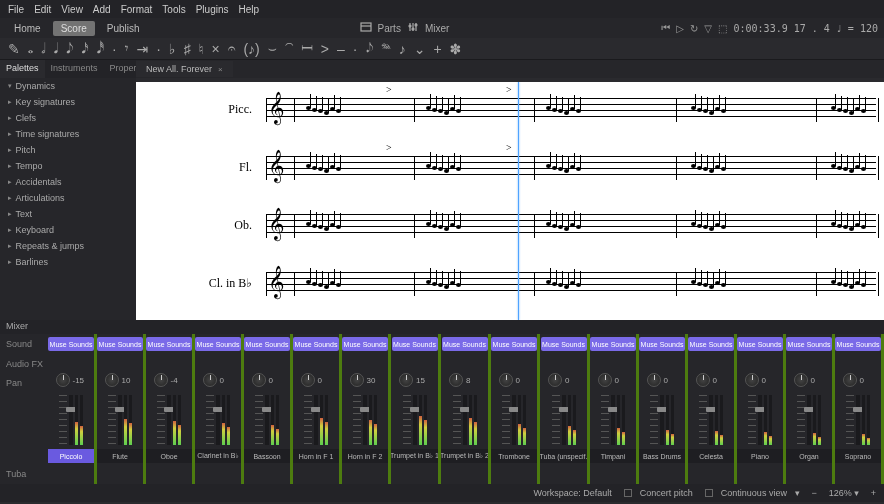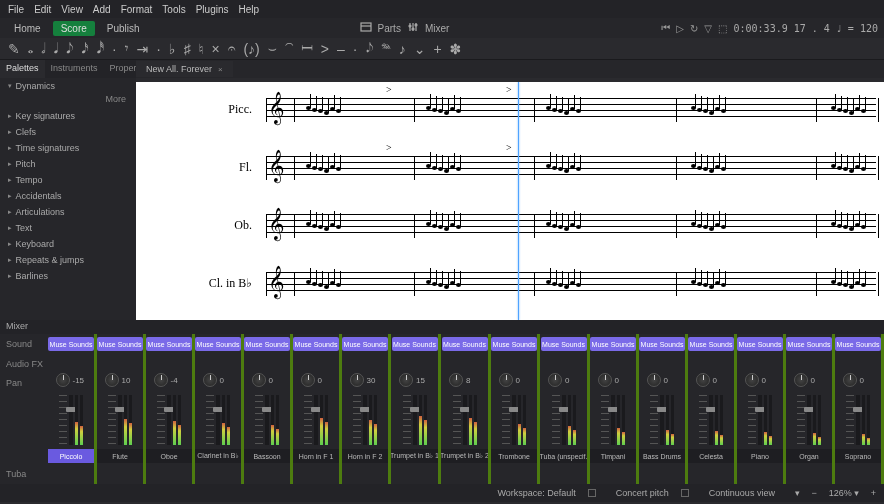--- a/index.html
+++ b/index.html
@@ -2,21 +2,21 @@
 <html><head>
 <meta charset="utf-8">
 <style>
   * { box-sizing: border-box; margin: 0; padding: 0; }
   html, body { width: 884px; height: 504px; overflow: hidden; font-family: -apple-system, "Segoe UI", sans-serif; background:#2a2a2e; color:#c8c8d0; font-size:10px; }
   .menubar { height:18px; background:#232327; display:flex; align-items:center; gap:10px; padding:0 8px; font-size:10px; color:#ccc; }
   .menubar span { cursor:default; }
   .modebar { height:20px; background:#26262a; display:flex; align-items:center; justify-content:space-between; padding:0 6px; }
   .modes { display:flex; gap:4px; }
   .modes div { padding:2px 8px; font-size:10px; color:#bbb; border-radius:2px; }
-  .modes .active { background:#15803d; color:#ddd; }
+  .modes .active { background:#737373; color:#ddd; }
   .centerbtns { display:flex; gap:6px; align-items:center; font-size:10px; color:#aaa; }
   .transport { display:flex; gap:6px; align-items:center; font-size:10px; color:#999; }
   .tc { font-family:monospace; font-size:10px; color:#aaa; }
   .toolbar { height:22px; background:#2a2a2e; border-bottom:1px solid #1a1a1d; display:flex; align-items:center; gap:8px; padding:0 8px; font-size:14px; color:#aaa; }
   .toolbar .glyph { cursor:default; }
   .body { display:flex; height:260px; }
   .sidebar { width:136px; background:#26262a; display:flex; flex-direction:column; }
   .sidetabs { display:flex; height:18px; background:#232327; font-size:9px; }
   .sidetabs div { padding:3px 6px; color:#888; }
   .sidetabs .active { color:#ddd; background:#2a2a2e; }
@@ -64,21 +64,21 @@
   .panval { font-size:8px; color:#aaa; width:14px; text-align:left; }
   .faderarea { height:58px; width:100%; display:flex; justify-content:center; gap:2px; align-items:flex-end; padding-bottom:4px; position:relative; }
   .fadertrack { width:4px; height:50px; background:#1a1a1d; position:relative; }
   .faderhandle { position:absolute; left:-3px; width:10px; height:5px; background:#888; border-radius:1px; }
   .meter { width:3px; height:50px; background:#1a1a1d; position:relative; overflow:hidden; }
   .meterfill { position:absolute; bottom:0; width:100%; background:linear-gradient(to top, #5fcf4f 0%, #cfcf3f 70%, #cf5f3f 100%); }
   .ticks { width:8px; height:50px; background:repeating-linear-gradient(to bottom, #555 0, #555 1px, transparent 1px, transparent 6px); }
   .stripname { height:14px; width:100%; background:#1e1e22; color:#bbb; font-size:7px; display:flex; align-items:center; justify-content:center; white-space:nowrap; overflow:hidden; }
   .stripname.sel { background:#6a5ae0; color:#fff; }
   .statusbar { height:18px; background:#232327; display:flex; align-items:center; justify-content:flex-end; gap:12px; padding:0 8px; font-size:9px; color:#aaa; }
-  .statusbar .chk { display:flex; align-items:center; gap:20px; }
+  .statusbar .chk { display:flex; align-items:center; gap:8px; }
   .statusbar .chk .box { width:8px; height:8px; border:1px solid #666; }
   .accentmark { position:absolute; font-size:10px; color:#000; font-family:serif; }
   svg.tinyicon { width:12px; height:12px; fill:none; stroke:#aaa; stroke-width:1.2; }
 </style>
 </head>
 <body>
 
 <div class="menubar">
   <span>File</span>
   <span>Edit</span>
@@ -158,21 +158,20 @@
 
 <div class="body">
 
   <div class="sidebar">
     <div class="sidetabs">
       <div class="active">Palettes</div>
       <div>Instruments</div>
       <div>Properties</div>
     </div>
     <div class="section">Dynamics</div>
-    <div class="more">More</div>
     <div class="section closed">Key signatures</div>
     <div class="section closed">Clefs</div>
     <div class="section closed">Time signatures</div>
     <div class="section closed">Pitch</div>
     <div class="section closed">Tempo</div>
     <div class="section closed">Accidentals</div>
     <div class="section closed">Articulations</div>
     <div class="section closed">Text</div>
     <div class="section closed">Keyboard</div>
     <div class="section closed">Repeats &amp; jumps</div>

